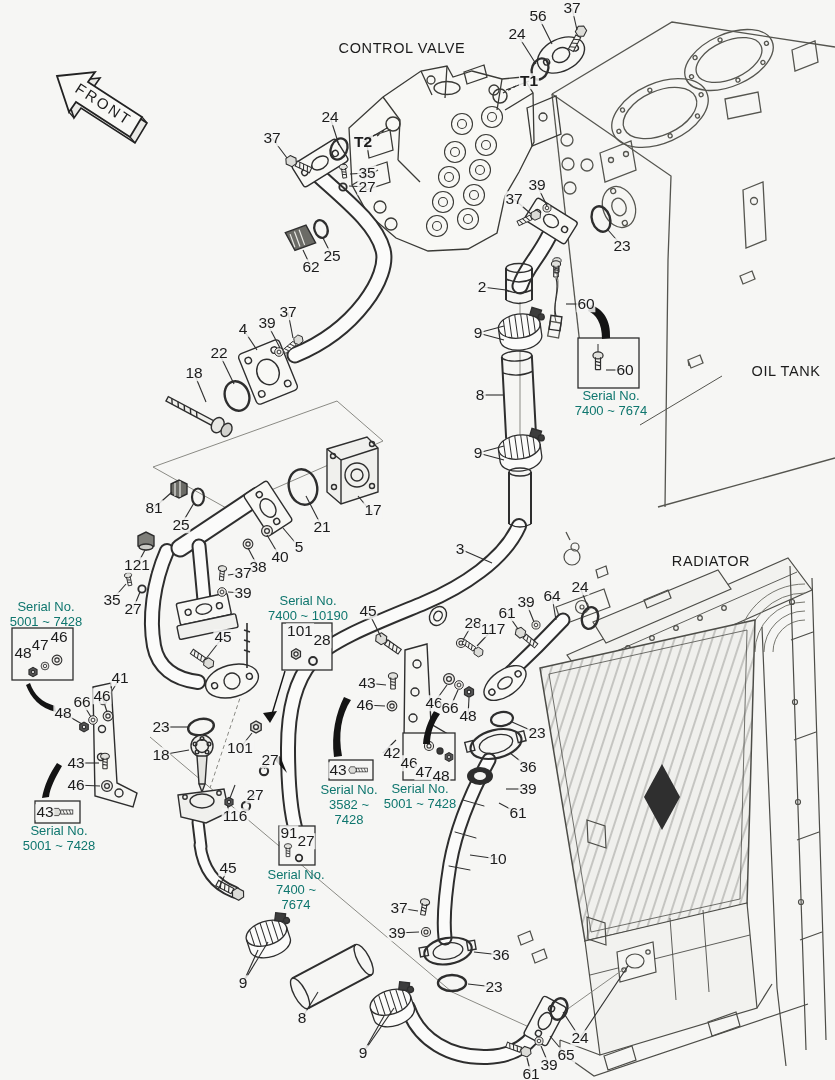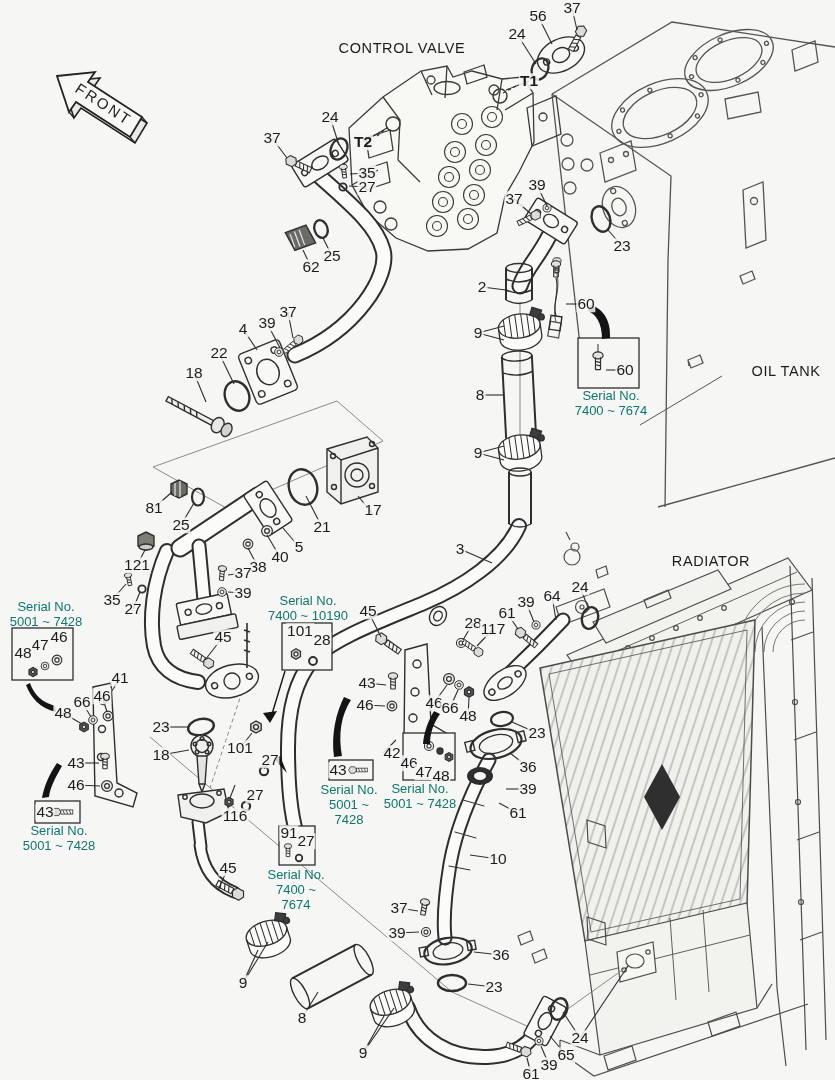--- a/index.html
+++ b/index.html
@@ -692,21 +692,21 @@
       <div class="serial" style="left: 308px; top: 608px;">
         <div>Serial No.</div>
         <div>7400 ~ 10190</div>
       </div>
       <div class="serial" style="left: 59px; top: 838px;">
         <div>Serial No.</div>
         <div>5001 ~ 7428</div>
       </div>
       <div class="serial" style="left: 349px; top: 804px;">
         <div>Serial No.</div>
-        <div>5001 ~</div>
+        <div>3582 ~</div>
         <div>7428</div>
       </div>
       <div class="serial" style="left: 420px; top: 796px;">
         <div>Serial No.</div>
         <div>5001 ~ 7428</div>
       </div>
       <div class="serial" style="left: 296px; top: 889px;">
         <div>Serial No.</div>
         <div>7400 ~</div>
         <div>7674</div>

